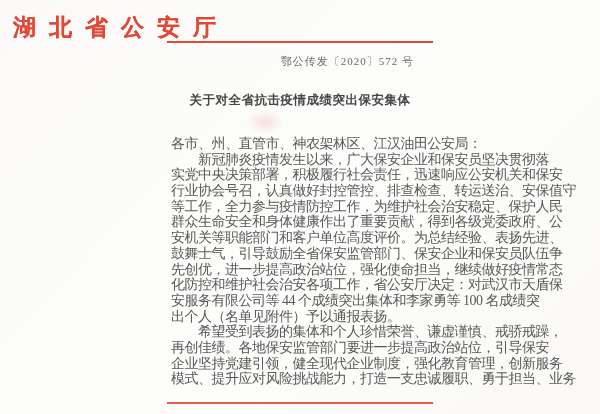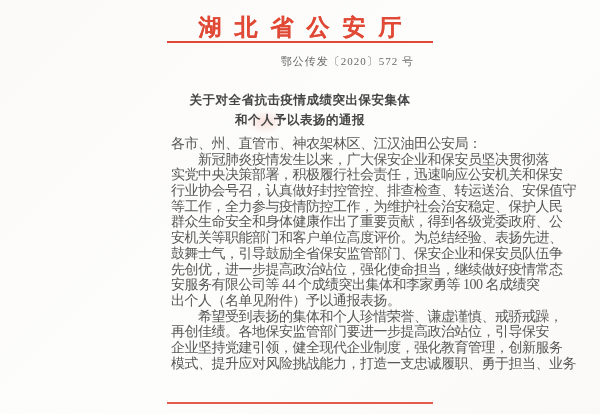--- a/index.html
+++ b/index.html
@@ -11,21 +11,20 @@
   .page {
     position: relative;
     width: 600px; height: 414px;
     overflow: hidden;
     background: linear-gradient(135deg, #fbfaf8 0%, #fdfdfc 55%, #faf9f7 100%);
   }
   
   .agency-name {
     position: absolute;
     top: 12px; left: 0; right: 0;
-    text-align: center;
     font-size: 23px;
     font-weight: bold;
     color: var(--header-red, #e04936);
     letter-spacing: 13px;
     text-indent: 13px;
     white-space: nowrap;
     text-shadow: 0 0 0.4px var(--header-red, #e04936);
   }
   .header-rule {
     position: absolute;
@@ -96,33 +95,33 @@
   <header>
     <div class="agency-name">湖北省公安厅</div>
     <div class="header-rule"></div>
     <div class="doc-number">鄂公传发〔2020〕572 号</div>
   </header>
 
   <div class="scan-smudge"></div>
 
   <h1 class="doc-title">
     <span class="title-line">关于对全省抗击疫情成绩突出保安集体</span>
-    <span class="title-line">和个人予以表扬的通报</span>
   </h1>
 
   <main class="doc-body">
       <div class="body-line">各市、州、直管市、神农架林区、江汉油田公安局：</div>
       <div class="body-line">　　新冠肺炎疫情发生以来，广大保安企业和保安员坚决贯彻落</div>
       <div class="body-line">实党中央决策部署，积极履行社会责任，迅速响应公安机关和保安</div>
       <div class="body-line">行业协会号召，认真做好封控管控、排查检查、转运送治、安保值守</div>
       <div class="body-line">等工作，全力参与疫情防控工作，为维护社会治安稳定、保护人民</div>
       <div class="body-line">群众生命安全和身体健康作出了重要贡献，得到各级党委政府、公</div>
       <div class="body-line">安机关等职能部门和客户单位高度评价。为总结经验、表扬先进、</div>
       <div class="body-line">鼓舞士气，引导鼓励全省保安监管部门、保安企业和保安员队伍争</div>
       <div class="body-line">先创优，进一步提高政治站位，强化使命担当，继续做好疫情常态</div>
+      <div class="body-line">化防控和维护社会治安各项工作，省公安厅决定：对武汉市天盾保</div>
       <div class="body-line">安服务有限公司等 44 个成绩突出集体和李家勇等 100 名成绩突</div>
       <div class="body-line">出个人（名单见附件）予以通报表扬。</div>
       <div class="body-line">　　希望受到表扬的集体和个人珍惜荣誉、谦虚谨慎、戒骄戒躁，</div>
       <div class="body-line">再创佳绩。各地保安监管部门要进一步提高政治站位，引导保安</div>
       <div class="body-line">企业坚持党建引领，健全现代企业制度，强化教育管理，创新服务</div>
       <div class="body-line">模式、提升应对风险挑战能力，打造一支忠诚履职、勇于担当、业务</div>
     </main>
 
   <div class="footer-rule"></div>
 

